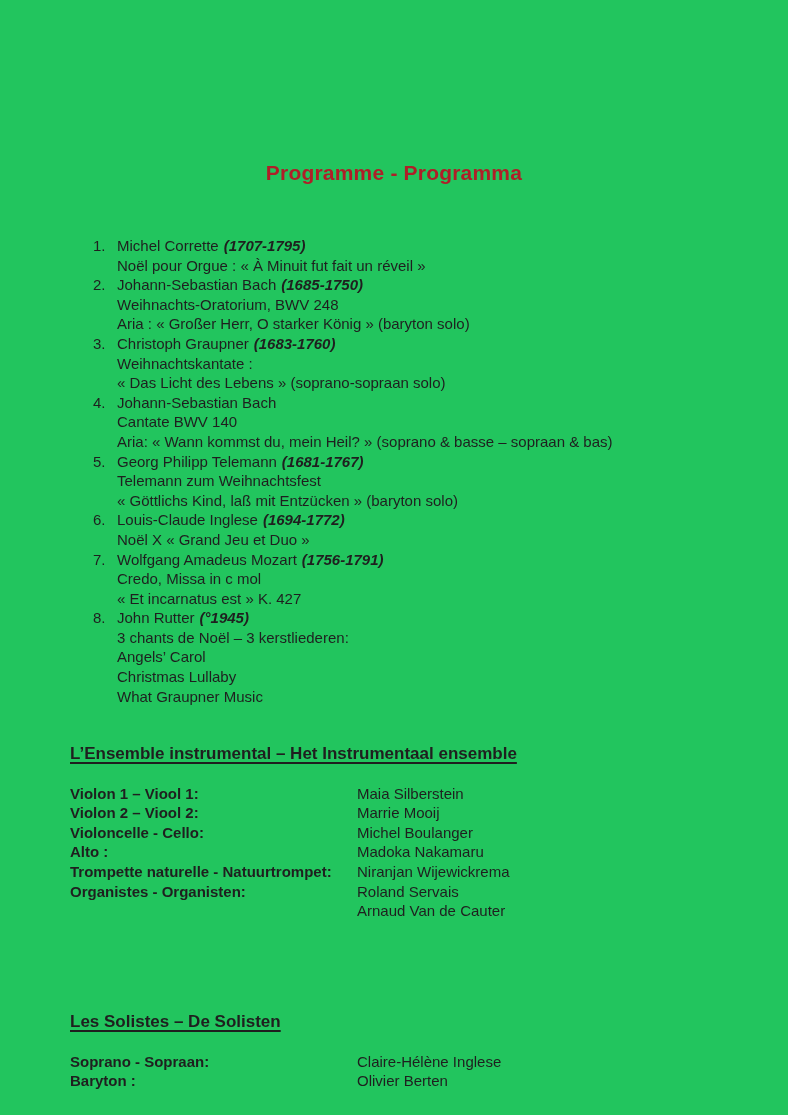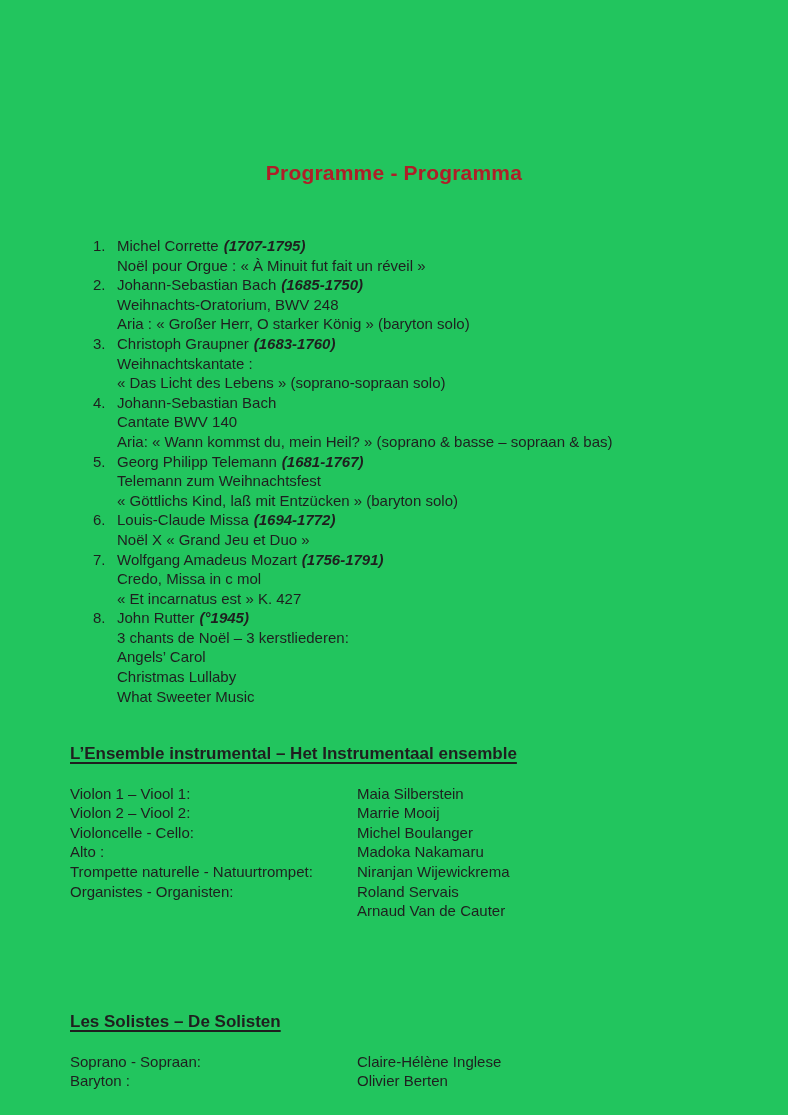--- a/index.html
+++ b/index.html
@@ -51,21 +51,21 @@
   .section.soloists { top: 1012px; }
   .section-heading {
     font-size: 17px;
     font-weight: bold;
     text-decoration: underline;
     text-decoration-thickness: 1.5px;
     text-underline-offset: 3px;
   }
   .rows { margin-top: 20px; }
   .row { display: flex; }
-  .row .label { flex: 0 0 287px; }
+  .row .label { flex: 0 0 287px; font-weight: bold; }
   .row .value { flex: 1; }
 </style>
 </head>
 <body>
 
 <div class="page">
 
   <div class="title">Programme - Programma</div>
 
   <ol class="programme">
@@ -110,42 +110,42 @@
       <div class="item-body">
         <div class="head"><span class="composer">Georg Philipp Telemann</span><span class="dates">(1681-1767)</span></div>
         <div class="line">Telemann zum Weihnachtsfest</div>
         <div class="line">« Göttlichs Kind, laß mit Entzücken » (baryton solo)</div>
       </div>
     </li>
 
     <li class="prog-item">
       <span class="num">6.</span>
       <div class="item-body">
-        <div class="head"><span class="composer">Louis-Claude Missa</span><span class="dates">(1694-1772)</span></div>
+        <div class="head"><span class="composer">Louis-Claude Inglese</span><span class="dates">(1694-1772)</span></div>
         <div class="line">Noël X « Grand Jeu et Duo »</div>
       </div>
     </li>
 
     <li class="prog-item">
       <span class="num">7.</span>
       <div class="item-body">
         <div class="head"><span class="composer">Wolfgang Amadeus Mozart</span><span class="dates">(1756-1791)</span></div>
         <div class="line">Credo, Missa in c mol</div>
         <div class="line">« Et incarnatus est » K. 427</div>
       </div>
     </li>
 
     <li class="prog-item">
       <span class="num">8.</span>
       <div class="item-body">
         <div class="head"><span class="composer">John Rutter</span><span class="dates">(°1945)</span></div>
         <div class="line">3 chants de Noël – 3 kerstliederen:</div>
         <div class="line">Angels’ Carol</div>
         <div class="line">Christmas Lullaby</div>
-        <div class="line">What Sweeter Music</div>
+        <div class="line">What Graupner Music</div>
       </div>
     </li>
 
   </ol>
 
   <div class="section ensemble">
     <div class="section-heading">L’Ensemble instrumental – Het Instrumentaal ensemble</div>
     <div class="rows">
       <div class="row">
         <span class="label">Violon 1 – Viool 1:</span>

